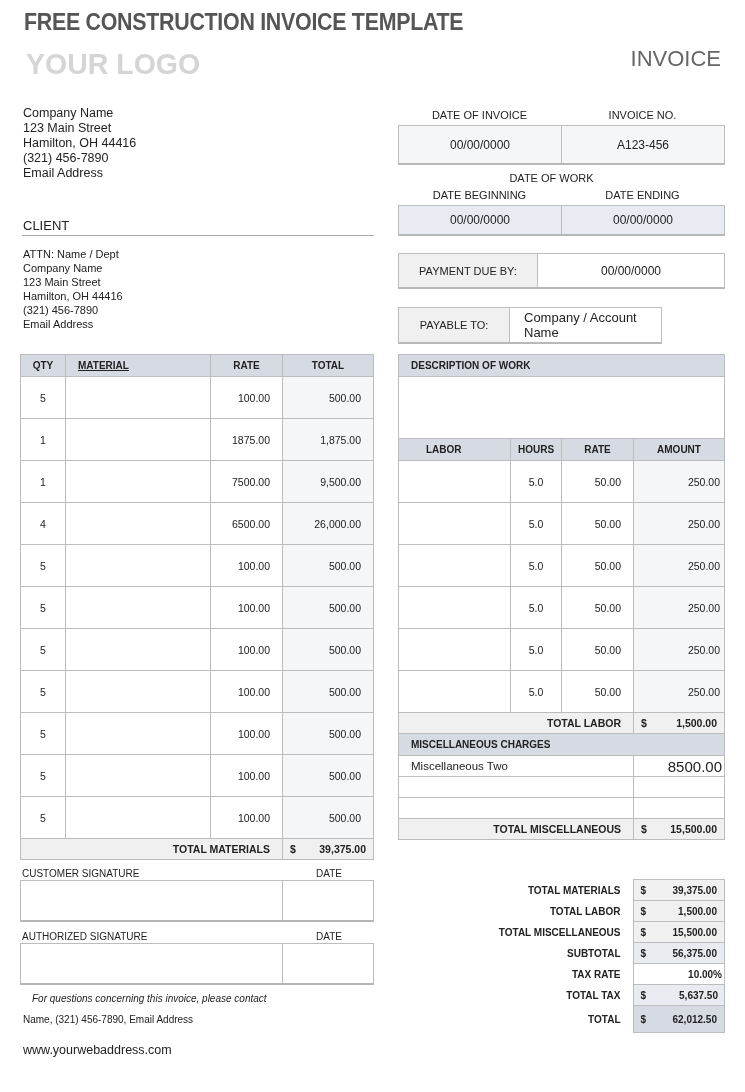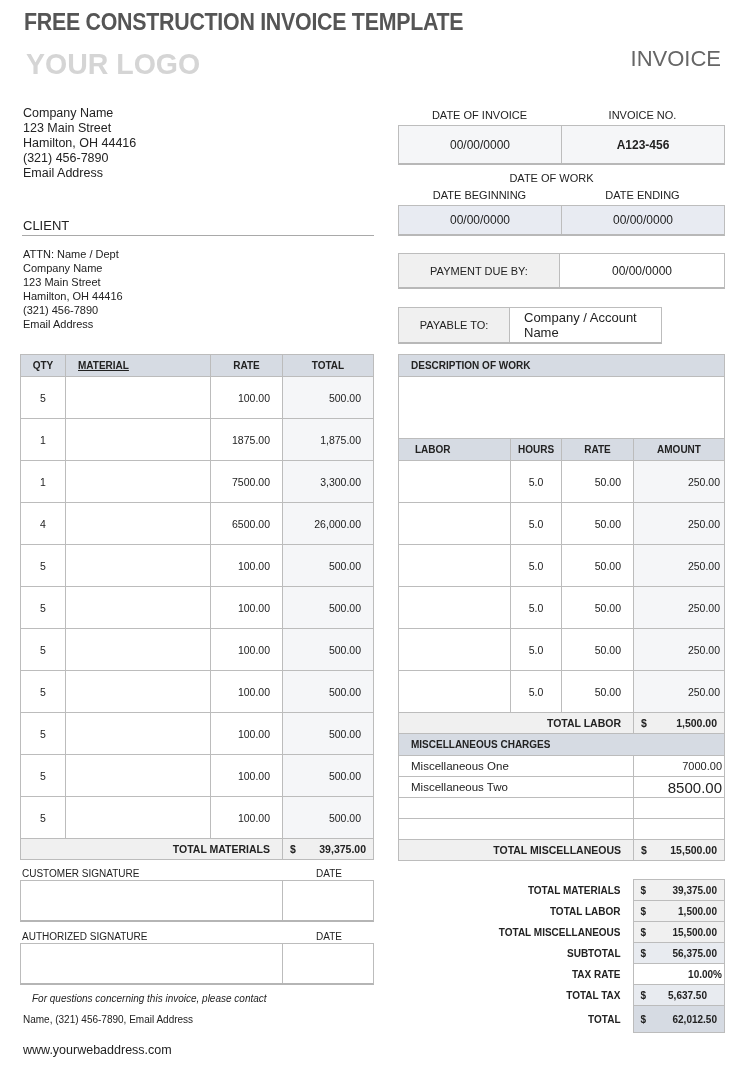--- a/index.html
+++ b/index.html
@@ -52,31 +52,31 @@
   <div>123 Main Street</div>
   <div>Hamilton, OH  44416</div>
   <div>(321) 456-7890</div>
   <div>Email Address</div>
 </div>
 
 <div class="abs label-sm" style="left:398px; top:109px; width:163px;">DATE OF INVOICE</div>
 <div class="abs label-sm" style="left:561px; top:109px; width:163px;">INVOICE NO.</div>
 <div class="abs box" style="left:398px; top:125px; width:327px; height:40px; background:#f5f6f8;">
   <div style="width:163px; border-right:1px solid #bdbdbd;">00/00/0000</div>
-  <div style="flex:1;font-weight:bold;">A123-456</div>
+  <div style="flex:1;">A123-456</div>
 </div>
 <div class="abs label-sm" style="left:388px; top:172px; width:327px;">DATE OF WORK</div>
 <div class="abs label-sm" style="left:398px; top:189px; width:163px;">DATE BEGINNING</div>
 <div class="abs label-sm" style="left:561px; top:189px; width:163px;">DATE ENDING</div>
 <div class="abs box" style="left:398px; top:205px; width:327px; height:31px; background:#e8ebf2;">
   <div style="width:163px; border-right:1px solid #bdbdbd;">00/00/0000</div>
   <div style="flex:1;">00/00/0000</div>
 </div>
 <div class="abs box" style="left:398px; top:253px; width:327px; height:36px;">
-  <div style="width:161px; border-right:1px solid #bdbdbd; background:#f0f0f0; font-size:11px;">PAYMENT DUE BY:</div>
+  <div style="width:139px; border-right:1px solid #bdbdbd; background:#f0f0f0; font-size:11px;">PAYMENT DUE BY:</div>
   <div style="flex:1;">00/00/0000</div>
 </div>
 <div class="abs box" style="left:398px; top:307px; width:264px; height:37px;">
   <div style="width:111px; border-right:1px solid #bdbdbd; background:#f0f0f0; font-size:11px;">PAYABLE TO:</div>
   <div style="flex:1; justify-content:flex-start; padding-left:14px; font-size:13px;">Company / Account Name</div>
 </div>
 
 <table class="mat" style="left:20px; top:354px; width:354px;">
   <tbody>
       <tr>
@@ -94,21 +94,21 @@
   <tr>
         <td style="text-align:center;">1</td>
         <td></td>
         <td class="num">1875.00</td>
         <td class="num shade">1,875.00</td>
       </tr>
   <tr>
         <td style="text-align:center;">1</td>
         <td></td>
         <td class="num">7500.00</td>
-        <td class="num shade">3,300.00</td>
+        <td class="num shade">9,500.00</td>
       </tr>
   <tr>
         <td style="text-align:center;">4</td>
         <td></td>
         <td class="num">6500.00</td>
         <td class="num shade">26,000.00</td>
       </tr>
   <tr>
         <td style="text-align:center;">5</td>
         <td></td>
@@ -163,21 +163,21 @@
 
 <table style="left:398px; top:354px; width:327px;">
   <tbody>
       <tr>
         <th colspan="4" style="text-align:left; padding-left:12px;">DESCRIPTION OF WORK</th>
       </tr>
   <tr>
         <td colspan="4" style="height:62px;"></td>
       </tr>
   <tr>
-    <th style="width:112px; text-align:left; padding-left:16px;">LABOR</th>
+    <th style="width:112px; text-align:left; padding-left:27px;">LABOR</th>
     <th style="width:51px;">HOURS</th>
     <th style="width:72px;">RATE</th>
     <th>AMOUNT</th>
   </tr>
   <tr style="height:42px;">
         <td></td>
         <td style="text-align:center;">5.0</td>
         <td class="num">50.00</td>
         <td class="num shade" style="padding-right:4px;">250.00</td>
       </tr>
@@ -213,24 +213,20 @@
       </tr>
   <tr class="tot-row">
     <td colspan="3" style="text-align:right; padding-right:12px;">TOTAL LABOR</td>
     <td>
           <span style="float:left; padding-left:7px;">$</span>
           <span style="float:right; padding-right:7px;">1,500.00</span>
         </td>
   </tr>
   <tr>
         <th colspan="4" style="text-align:left; padding-left:12px;">MISCELLANEOUS CHARGES</th>
-      </tr>
-  <tr style="height:21px;">
-        <td colspan="3" style="padding-left:12px; font-size:11.5px; border-right:1px solid #bcbcbc;">Miscellaneous One</td>
-        <td class="num" style="padding-right:2px; font-size:11px;">7000.00</td>
       </tr>
   <tr style="height:21px;">
         <td colspan="3" style="padding-left:12px; font-size:11.5px;">Miscellaneous Two</td>
         <td class="num" style="padding-right:2px; font-size:15px;">8500.00</td>
       </tr>
   <tr style="height:21px;">
         <td colspan="3"></td>
         <td></td>
       </tr>
   <tr style="height:21px;">
@@ -294,21 +290,21 @@
         <td class="lbl">TAX RATE</td>
         <td class="val" style="background:#ffffff;">
           <span style="float:left; padding-left:7px;"></span>
           <span style="float:right; padding-right:2px;">10.00%</span>
         </td>
       </tr>
   <tr>
         <td class="lbl">TOTAL TAX</td>
         <td class="val" style="background:#e8ebf0;">
           <span style="float:left; padding-left:7px;">$</span>
-          <span style="float:right; padding-right:17px;">5,637.50</span>
+          <span style="float:right; padding-right:6px;">5,637.50</span>
         </td>
       </tr>
   <tr style="height:27px;">
         <td class="lbl" style="height:27px;">TOTAL</td>
         <td class="val" style="background:#d6dbe3; height:27px;">
           <span style="float:left; padding-left:7px;">$</span>
           <span style="float:right; padding-right:7px;">62,012.50</span>
         </td>
       </tr>
 </tbody>

